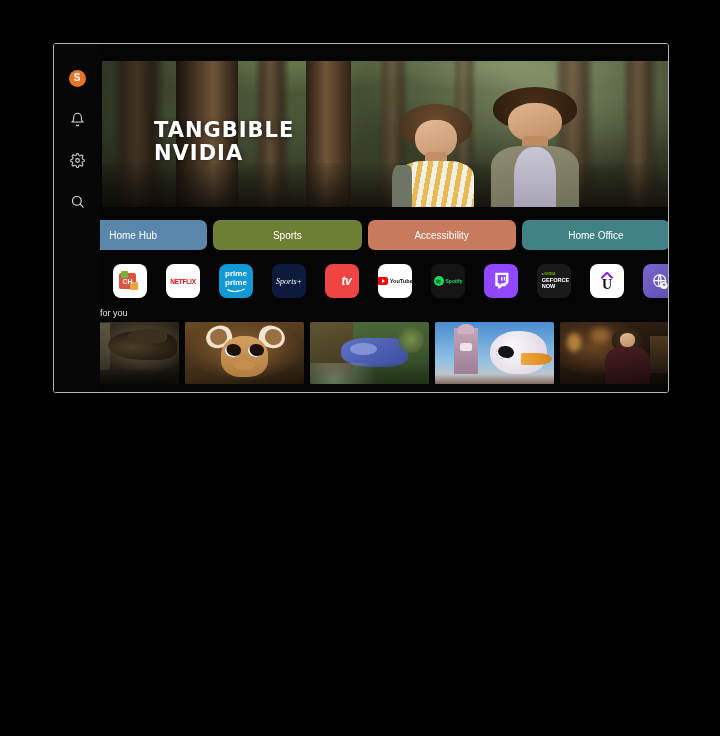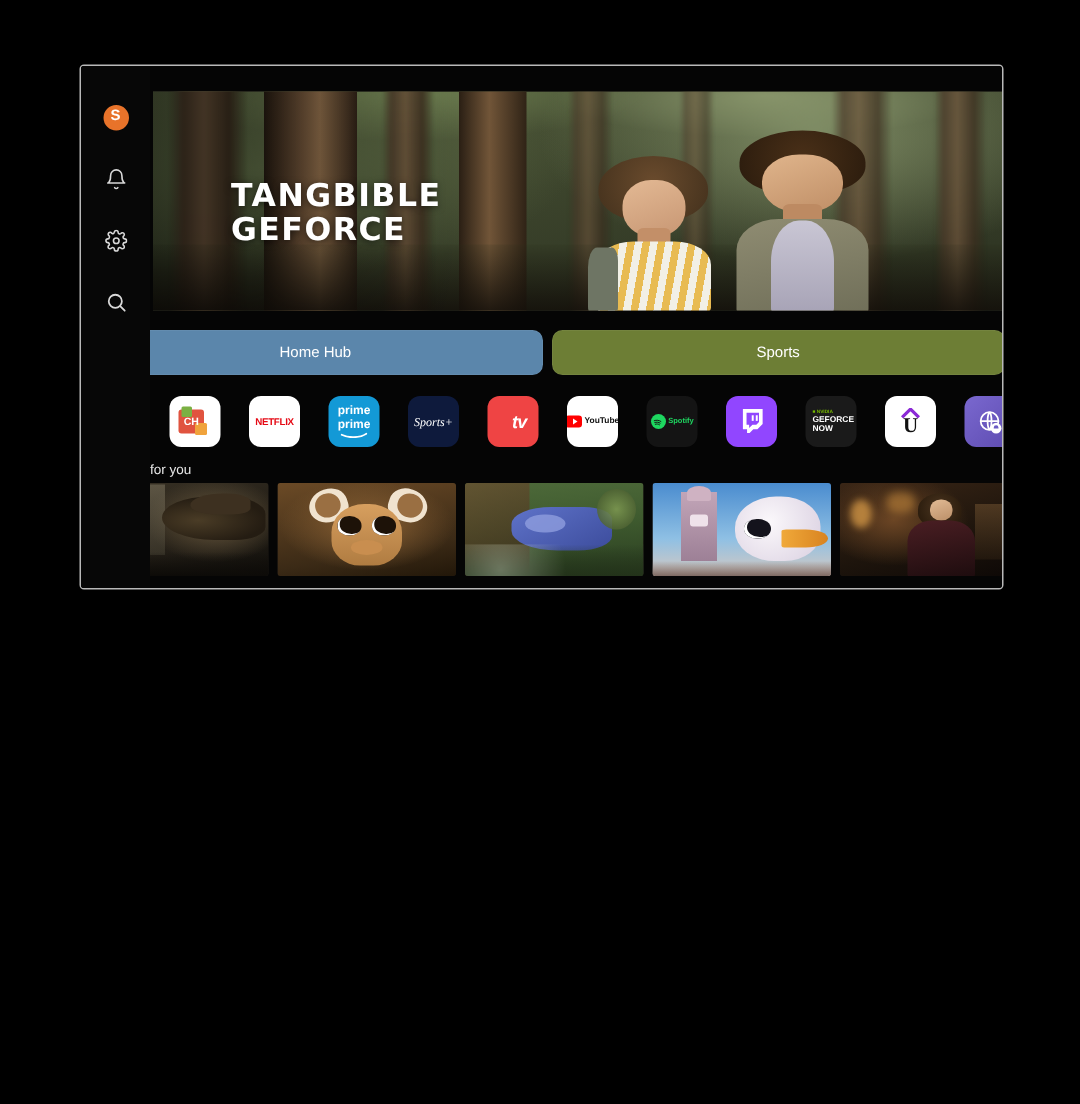--- a/index.html
+++ b/index.html
@@ -242,29 +242,35 @@
           <div class="p-hair" style="left:6%;top:0%;width:88%;height:36%;background:radial-gradient(circle at 50% 45%,#4a3018,#2a1b0d);"></div>
           <div class="p-face" style="left:22%;top:13%;width:56%;height:33%;background:linear-gradient(160deg,#e0b58c,#bf8e66);"></div>
           <div class="p-neck" style="left:36%;top:41%;width:28%;height:13%;background:#bd8a62;"></div>
           <div class="p-body" style="left:4%;top:49%;width:92%;height:54%;background:linear-gradient(170deg,#8f8c72,#6f6e58);"></div>
           <div style="position:absolute;left:28%;top:50%;width:44%;height:52%;background:linear-gradient(180deg,#c9c6d4,#a7a3b6);border-radius:44% 44% 6% 6%;"></div>
         </div>
 
         <div id="hero-fade-l"></div>
       </div>
       <div id="hero-title">TANGBIBLE
-GEFORCE</div>
+NVIDIA</div>
     </div>
 
     <div id="categories">
       <div class="cat-btn" style="background: rgb(91, 134, 171);">
         <span>Home Hub</span>
       </div>
       <div class="cat-btn" style="background: rgb(109, 126, 53);">
         <span>Sports</span>
+      </div>
+      <div class="cat-btn" style="background: rgb(200, 122, 92);">
+        <span>Accessibility</span>
+      </div>
+      <div class="cat-btn" style="background: rgb(63, 129, 132);">
+        <span>Home Office</span>
       </div>
     </div>
 
     <div id="apps-row">
 
       <div class="app-tile" style="background:#5aab72;">
         <div style="display:flex;flex-direction:column;align-items:center;gap:2px;">
           <div style="display:grid;grid-template-columns:6px 6px;grid-gap:2px;">
             <div style="width:6px;height:6px;background:#fff;border-radius:1.5px;"></div>
             <div style="width:6px;height:6px;background:#fff;border-radius:1.5px;"></div>

